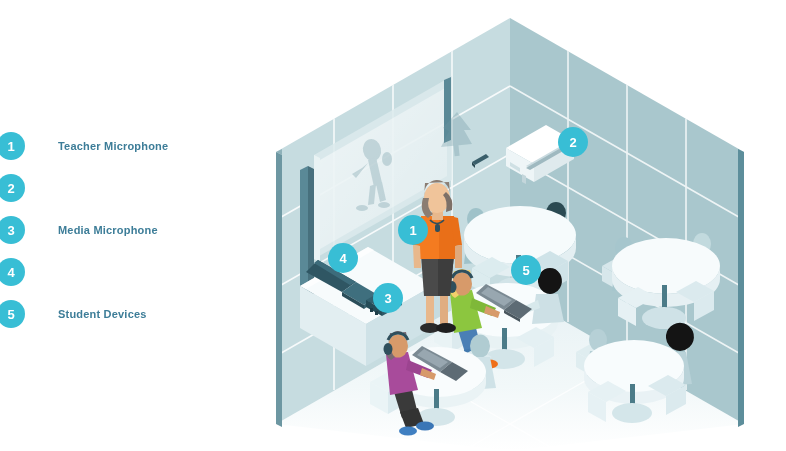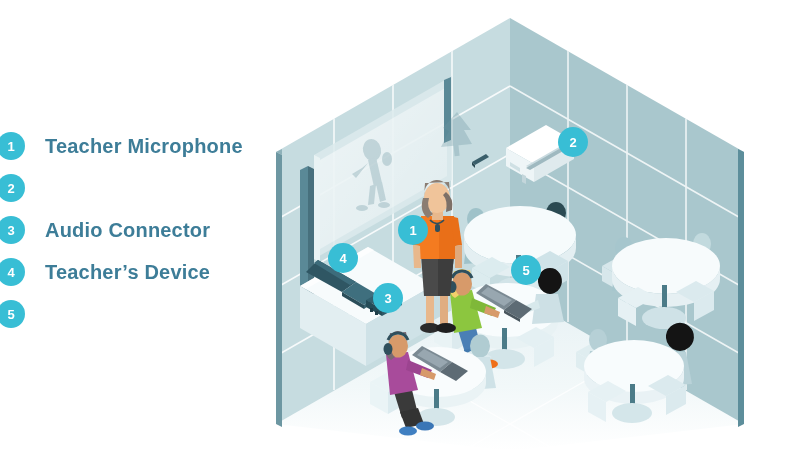--- a/index.html
+++ b/index.html
@@ -46,23 +46,23 @@
     font-size: 13px;
     font-weight: bold;
     display: flex;
     align-items: center;
     justify-content: center;
     flex: 0 0 auto;
     margin-left: -3px;
     letter-spacing: 0px;
   }
   .legend-label {
-    margin-left: 20px;
+    margin-left: 33px;
     color: #3d7d98;
-    font-size: 20px;
+    font-size: 11px;
     font-weight: bold;
     letter-spacing: 0.2px;
     white-space: nowrap;
   }
 
   
   #diagram {
     position: absolute;
     left: 258px;
     top: 0;
@@ -97,30 +97,30 @@
       <div class="legend-badge">1</div>
       <div class="legend-label">Teacher Microphone</div>
     </div>
 
     <div class="legend-item" id="li1" style="top: 42px;">
       <div class="legend-badge">2</div>
     </div>
 
     <div class="legend-item" id="li2" style="top: 84px;">
       <div class="legend-badge">3</div>
-      <div class="legend-label">Audio Connector</div>
+      <div class="legend-label">Media Microphone</div>
     </div>
 
     <div class="legend-item" id="li3" style="top: 126px;">
       <div class="legend-badge">4</div>
-      <div class="legend-label">Teacher’s Device</div>
     </div>
 
     <div class="legend-item" id="li4" style="top: 168px;">
       <div class="legend-badge">5</div>
+      <div class="legend-label">Student Devices</div>
     </div>
 
   </div>
 
   <div id="diagram">
 
     <svg width="528" height="451" viewBox="0 0 528 451">
       <defs>
         <clipPath id="clipLeftWall">
           <polygon points="18,152 252,18 252,290 18,424"></polygon>

